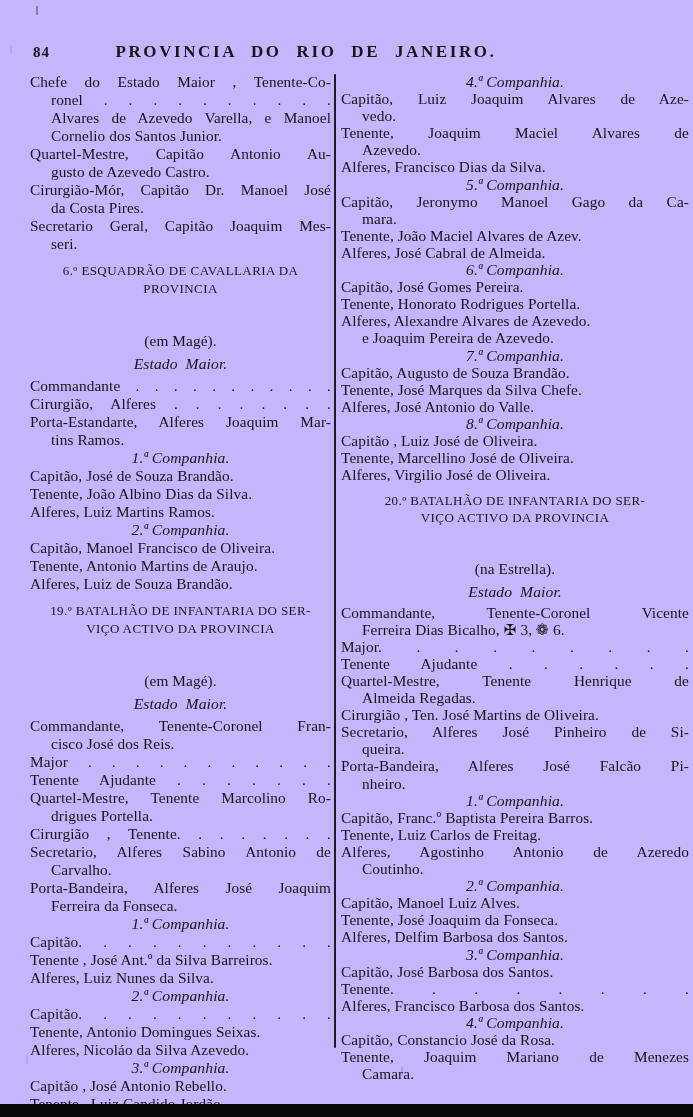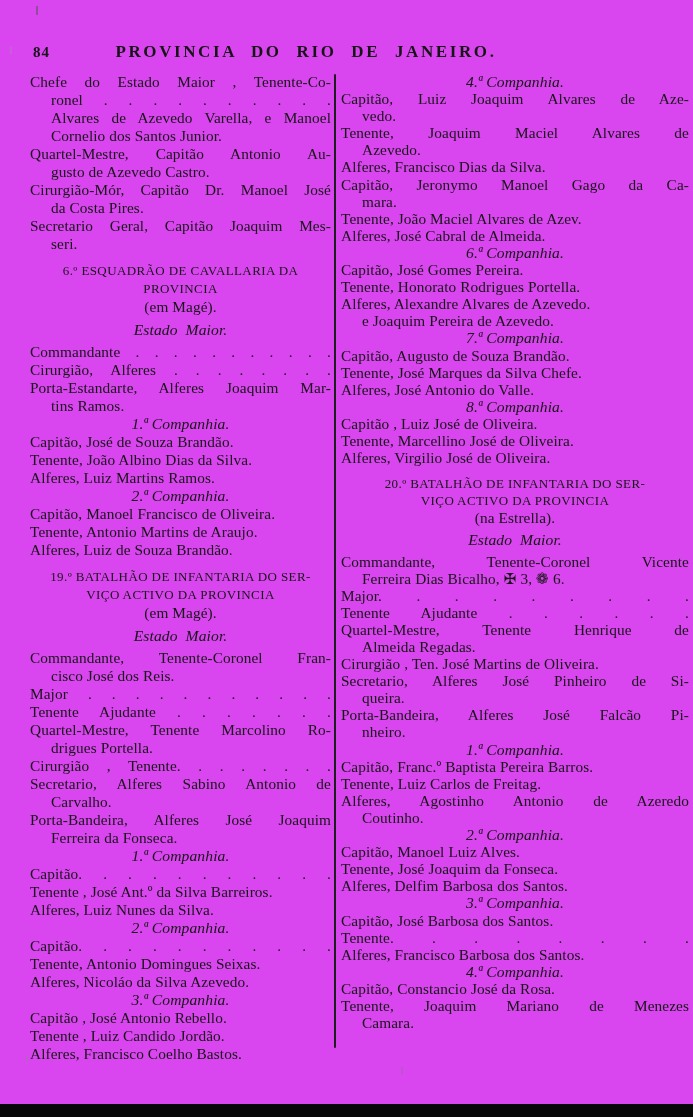--- a/index.html
+++ b/index.html
@@ -1,21 +1,21 @@
 <!DOCTYPE html>
 <html lang="pt"><head>
 <meta charset="utf-8">
 <title>Provincia do Rio de Janeiro — p. 84</title>
 <style>
   html, body { margin:0; padding:0; background:#e9e9e6; }
   .page {
     position:relative;
     width:693px; height:1117px;
     margin:0 auto;
-    background:#d946ef;
+    background:#c4b5fd;
     overflow:hidden;
     font-family:"Liberation Serif","DejaVu Serif","DejaVu Sans",serif;
     color:#161616;
   }
   
   .page::before {
     content:""; position:absolute; left:36px; top:6px; width:2px; height:9px;
     background:#555; opacity:.55;
     box-shadow: -26px 40px 0 -0.5px #999, -24px 52px 0 -1px #aaa,
                 -10px 1049px 0 -0.5px #888, 14px 1084px 0 -1px #999,
@@ -47,21 +47,21 @@
   .col-right .ln { line-height:17.1px; }
 
   .ej, .wj { text-align:justify; text-align-last:justify; }
   .w, .wj  { padding-left:21px; }
 
   .h {
     text-align:center; font-size:13px; letter-spacing:0.4px;
     white-space:nowrap; margin-top:9px;
   }
   .h + .h { margin-top:0; }
-  .hp { text-align:center; }
+  .hp { text-align:center;margin-top:34px; }
   .i  { text-align:center; font-style:italic; font-size:15.6px;
         word-spacing:4px; margin-top:5px; margin-bottom:4px; }
   .c  { text-align:center; font-style:italic; font-size:15.6px; }
 
   .scanbar {
     position:absolute; left:0; bottom:0; width:693px; height:13px;
     background:#070707;
   }
 </style>
 </head>
@@ -132,20 +132,21 @@
 
   <div class="divider"></div>
 
   <div class="col col-right">
       <p class="ln c">4.ª Companhia.</p>
       <p class="ln ej">Capitão, Luiz Joaquim Alvares de Aze-</p>
       <p class="ln w">vedo.</p>
       <p class="ln ej">Tenente, Joaquim Maciel Alvares de</p>
       <p class="ln w">Azevedo.</p>
       <p class="ln e">Alferes, Francisco Dias da Silva.</p>
+      <p class="ln c">5.ª Companhia.</p>
       <p class="ln ej">Capitão, Jeronymo Manoel Gago da Ca-</p>
       <p class="ln w">mara.</p>
       <p class="ln e">Tenente, João Maciel Alvares de Azev.</p>
       <p class="ln e">Alferes, José Cabral de Almeida.</p>
       <p class="ln c">6.ª Companhia.</p>
       <p class="ln e">Capitão, José Gomes Pereira.</p>
       <p class="ln e">Tenente, Honorato Rodrigues Portella.</p>
       <p class="ln e">Alferes, Alexandre Alvares de Azevedo.</p>
       <p class="ln w">e Joaquim Pereira de Azevedo.</p>
       <p class="ln c">7.ª Companhia.</p>

